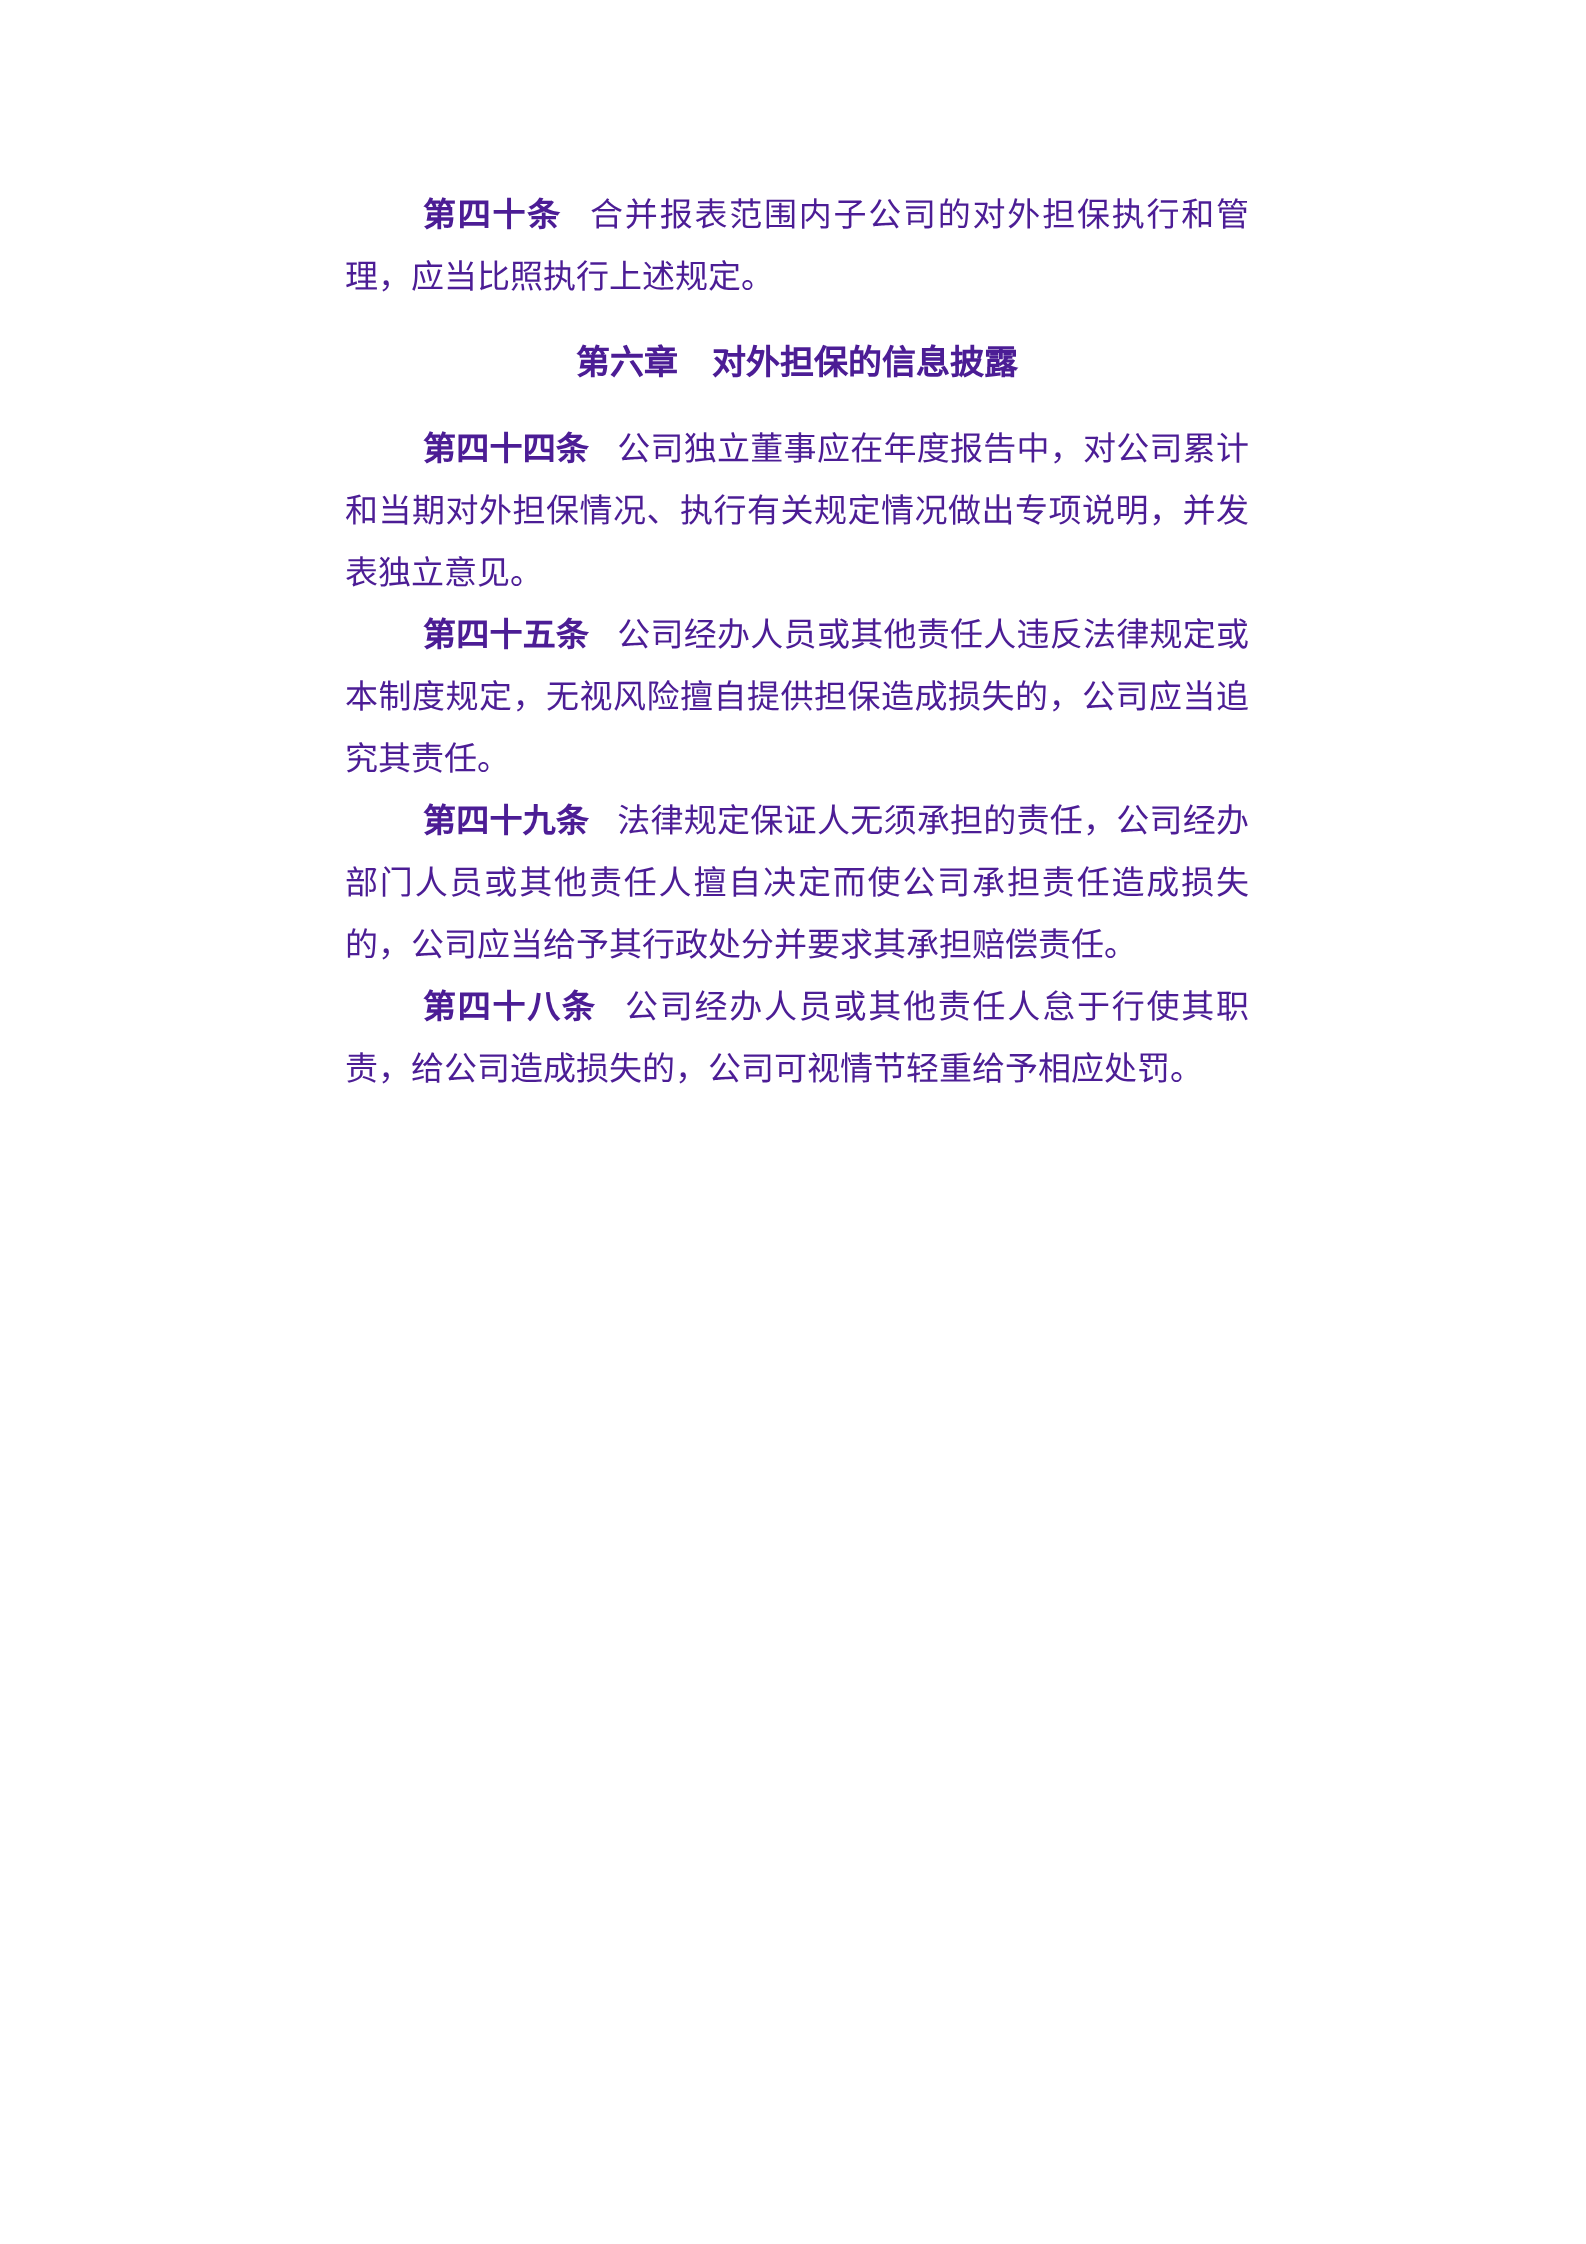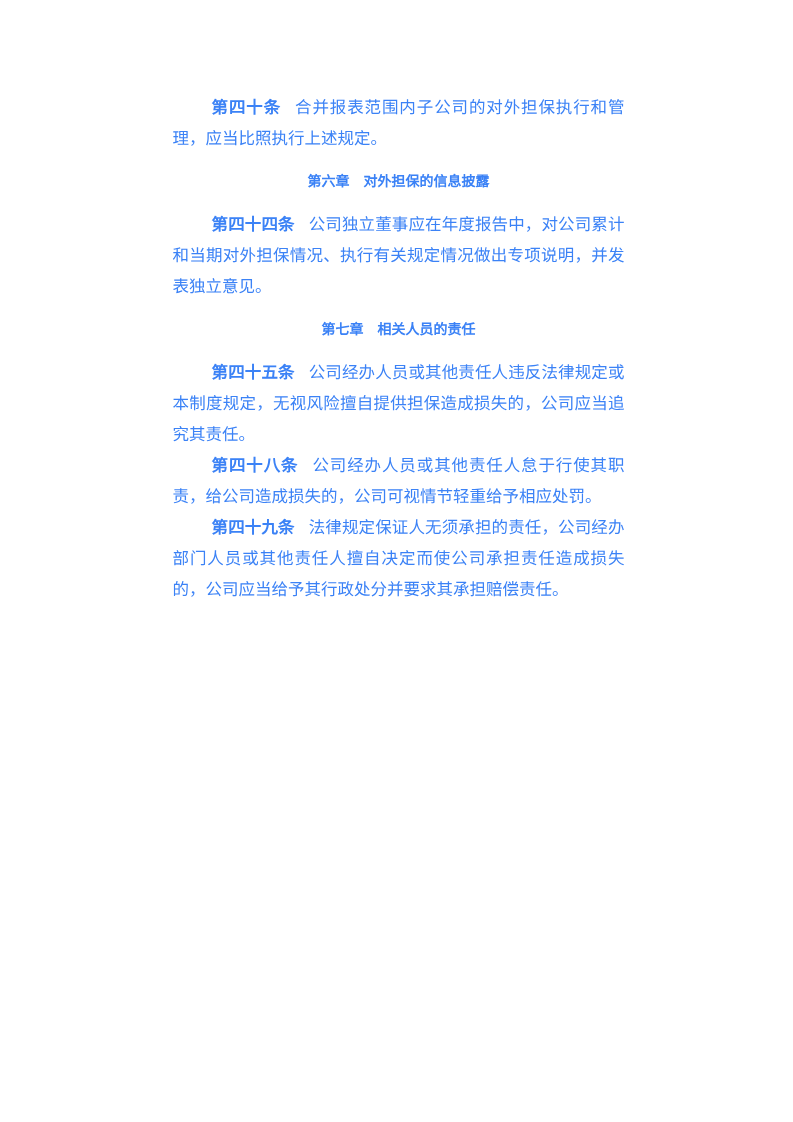--- a/index.html
+++ b/index.html
@@ -9,48 +9,47 @@
   }
   .page {
     position: relative;
     width: 672px;
     height: 1122px;
     margin: 0 auto;
     background: #ffffff;
     box-sizing: border-box;
     padding: 92px 108px 40px 112px;
     font-family: "Liberation Serif", "DejaVu Serif", serif;
-    color: #3b82f6;
+    color: #4c1d95;
     overflow: hidden;
   }
   .article {
     margin: 0;
     font-size: 16.5px;
     line-height: 31px;
     text-align: justify;
     text-indent: 39px;
     word-break: break-all;
   }
   .article-num {
     font-weight: bold;
     margin-right: 14px;
   }
   .chapter-heading {
     margin: 12px 0;
-    font-size: 14px;
+    font-size: 17px;
     line-height: 31px;
     font-weight: bold;
     text-align: center;
     text-indent: 0;
   }
 </style>
 </head>
 <body>
 
 <main class="page">
     <p class="article"><b class="article-num">第四十条</b><span>合并报表范围内子公司的对外担保执行和管理，应当比照执行上述规定。</span></p>
     <h2 class="chapter-heading">第六章　对外担保的信息披露</h2>
     <p class="article"><b class="article-num">第四十四条</b><span>公司独立董事应在年度报告中，对公司累计和当期对外担保情况、执行有关规定情况做出专项说明，并发表独立意见。</span></p>
-    <h2 class="chapter-heading">第七章　相关人员的责任</h2>
     <p class="article"><b class="article-num">第四十五条</b><span>公司经办人员或其他责任人违反法律规定或本制度规定，无视风险擅自提供担保造成损失的，公司应当追究其责任。</span></p>
+    <p class="article"><b class="article-num">第四十九条</b><span>法律规定保证人无须承担的责任，公司经办部门人员或其他责任人擅自决定而使公司承担责任造成损失的，公司应当给予其行政处分并要求其承担赔偿责任。</span></p>
     <p class="article"><b class="article-num">第四十八条</b><span>公司经办人员或其他责任人怠于行使其职责，给公司造成损失的，公司可视情节轻重给予相应处罚。</span></p>
-    <p class="article"><b class="article-num">第四十九条</b><span>法律规定保证人无须承担的责任，公司经办部门人员或其他责任人擅自决定而使公司承担责任造成损失的，公司应当给予其行政处分并要求其承担赔偿责任。</span></p>
   </main>
 
 </body></html>

